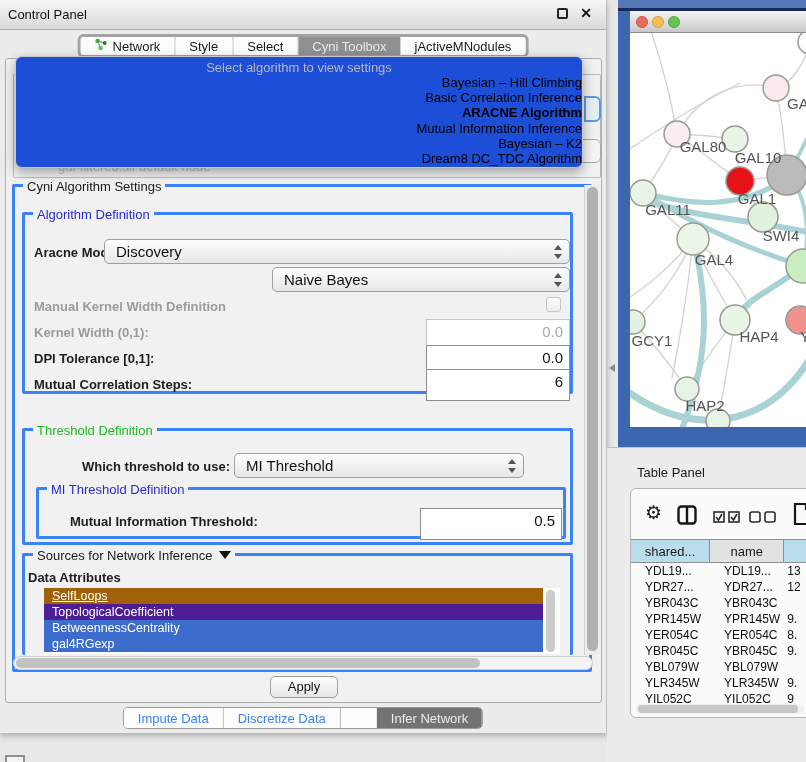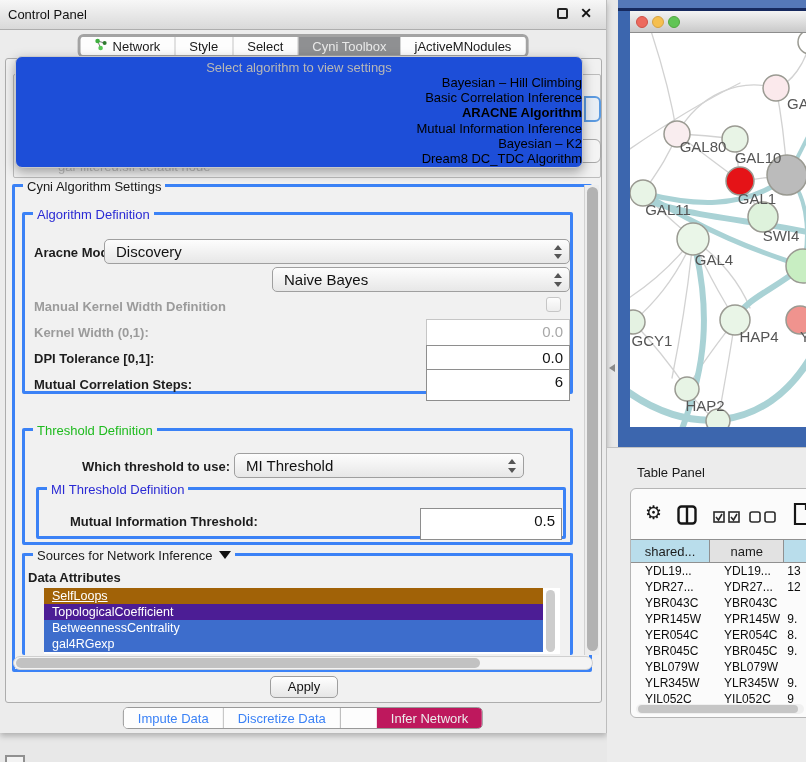--- a/index.html
+++ b/index.html
@@ -94,21 +94,21 @@
 
   #apply-btn { left:270px; top:676px; width:68px; height:22px; border:1px solid #9e9e9e;
     border-radius:5px; background:linear-gradient(#fefefe,#e6e6e6); font-size:13px; color:#111;
     text-align:center; line-height:20px; }
 
   #bottom-tabs { top:707px; left:303px; transform:translateX(-50%); display:flex; height:22px;
     border:1px solid #999; border-radius:5px; overflow:hidden; background:#fdfdfd; }
   .btab { padding:0 14px; font-size:13px; color:#3b82f6; line-height:21px; border-right:1px solid #b5b5b5;
     background:#fdfdfd; white-space:nowrap; }
   .btab:last-child { border-right:none; }
-  .btab.sel { background:#be185d; color:#ececec;margin-left:36px; }
+  .btab.sel { background:#737373; color:#ececec;margin-left:36px; }
 
   
   #split-handle { left:609px; top:364px; width:0; height:0; border-top:4px solid transparent;
     border-bottom:4px solid transparent; border-right:6px solid #8a8a8a; }
 
   
   #net-frame { left:618px; top:0; width:188px; height:447px; background:#3c66ae; }
   #net-frame .topstrip { position:absolute; left:0; top:0; width:100%; height:8px; background:#5578b8; }
   #net-frame .topline  { position:absolute; left:0; top:8px; width:100%; height:3px; background:#16295e; }
   #mac-window { position:absolute; left:12px; top:11px; width:176px; height:416px; background:#fff; }

